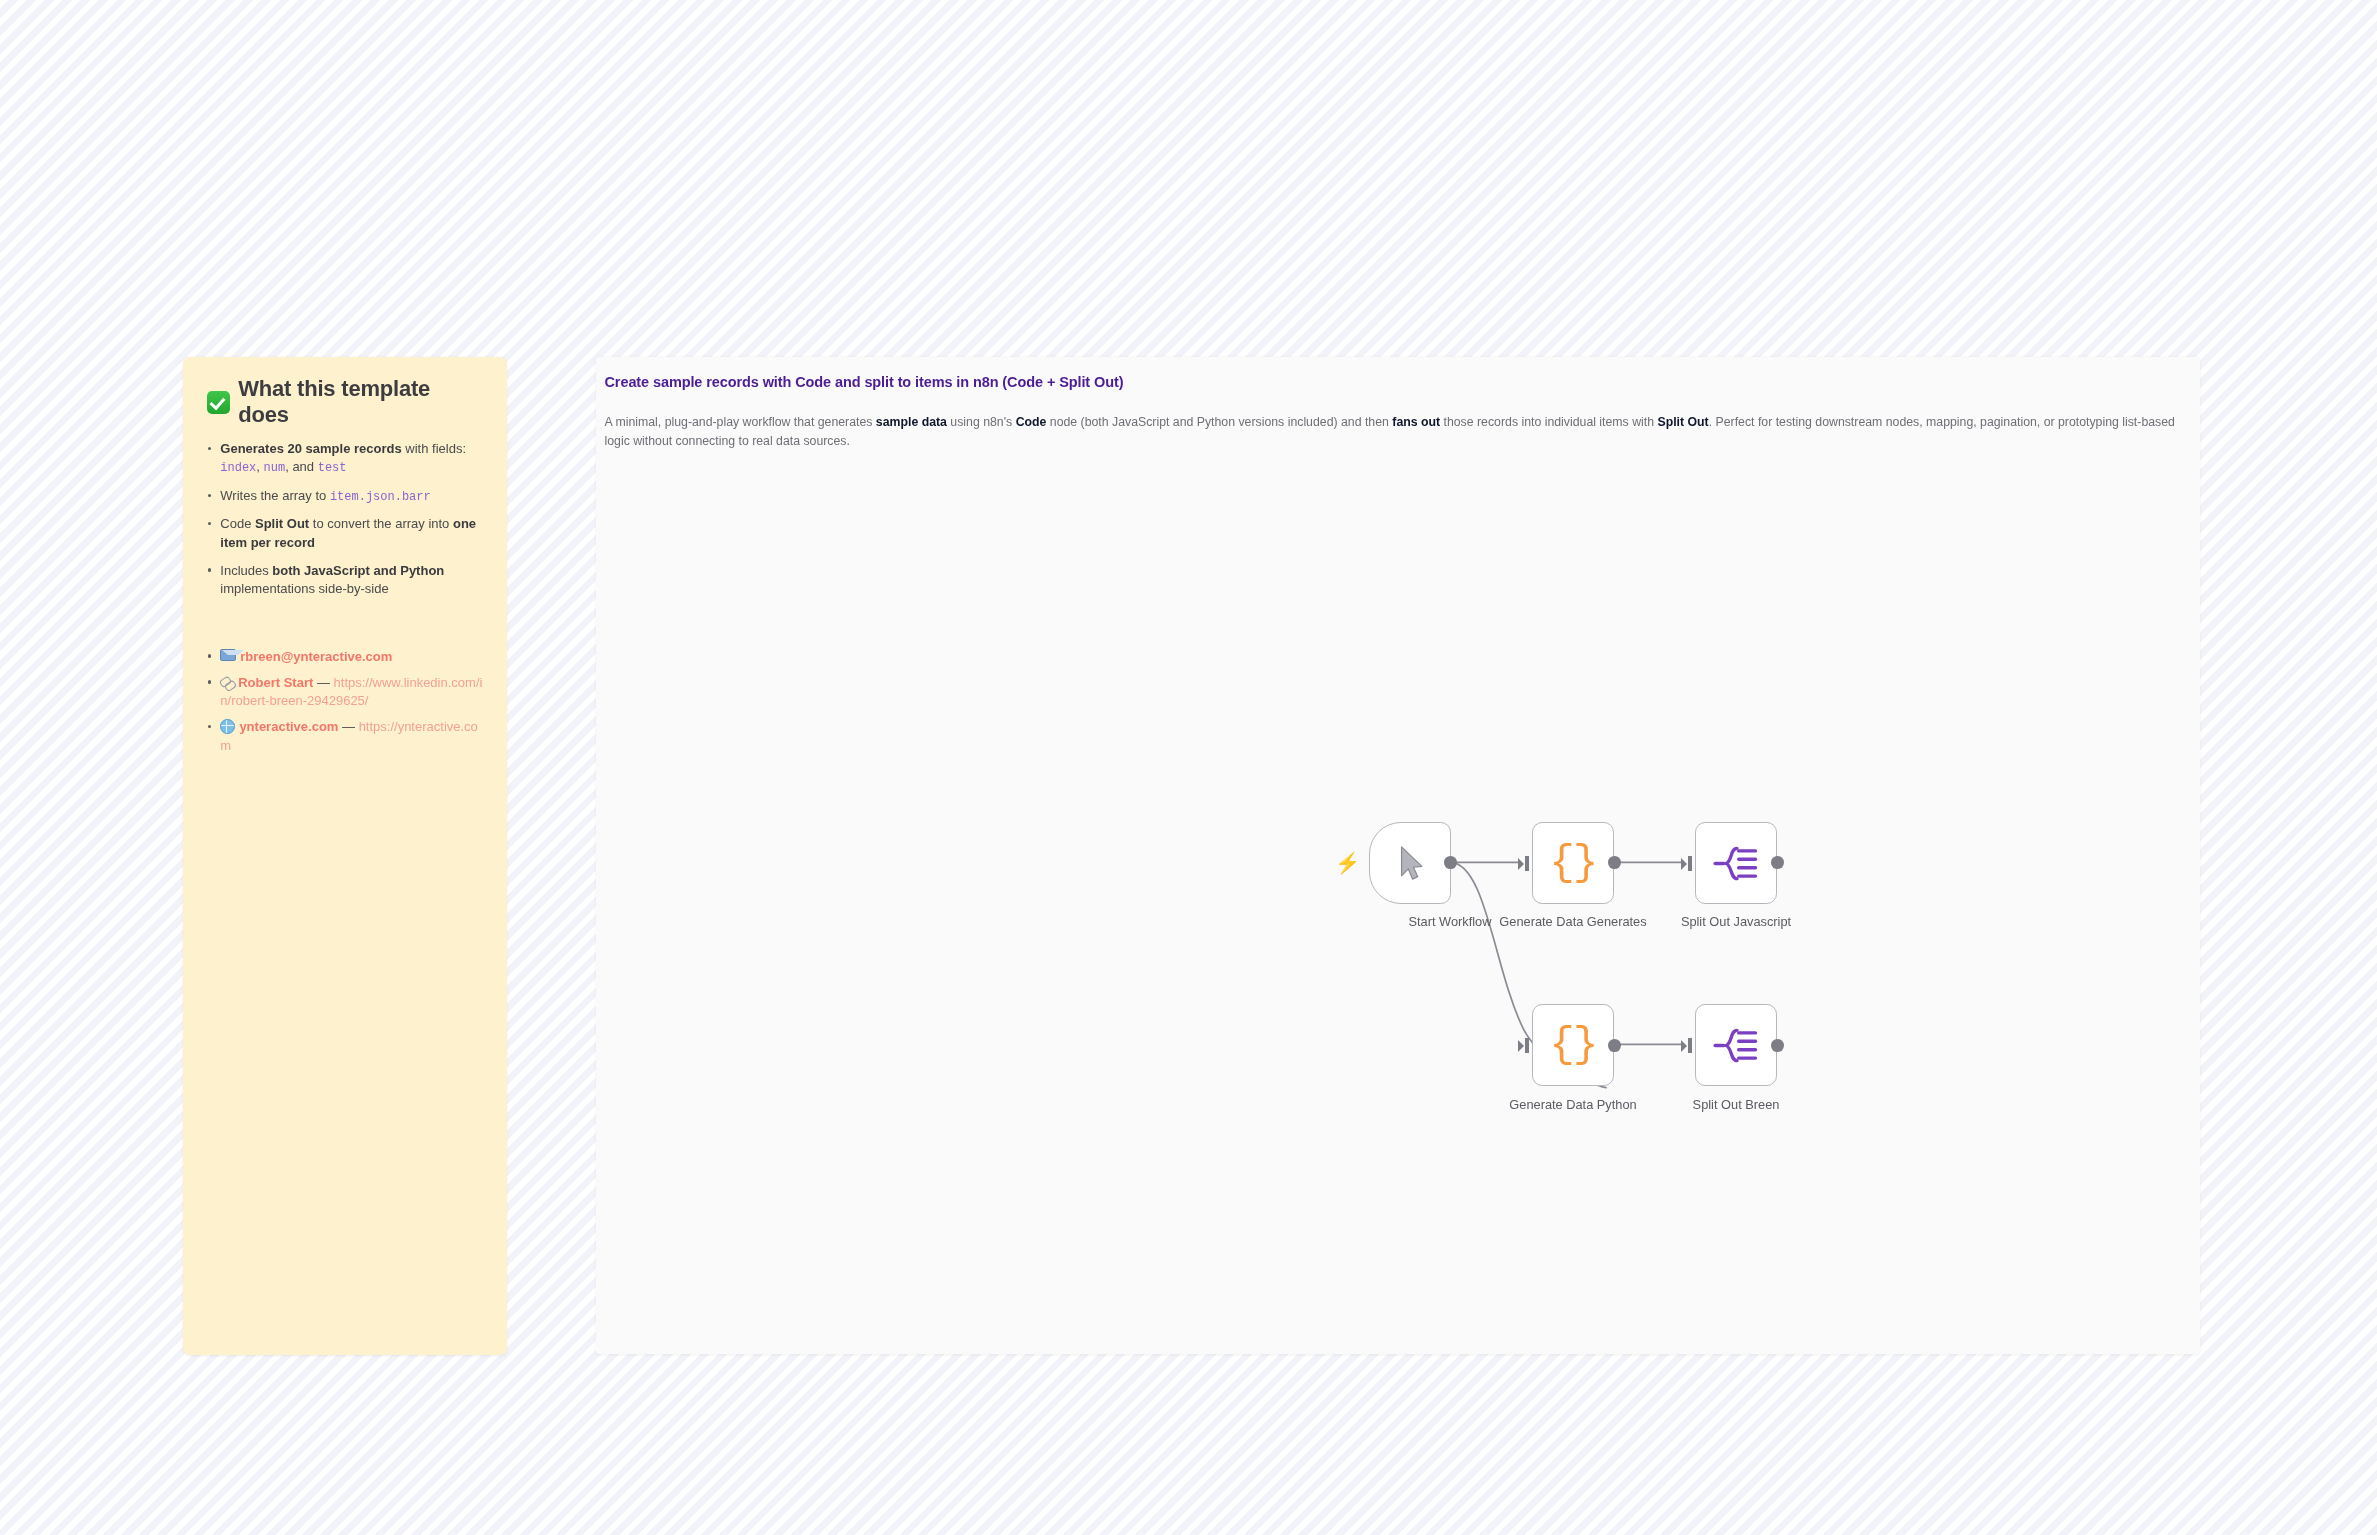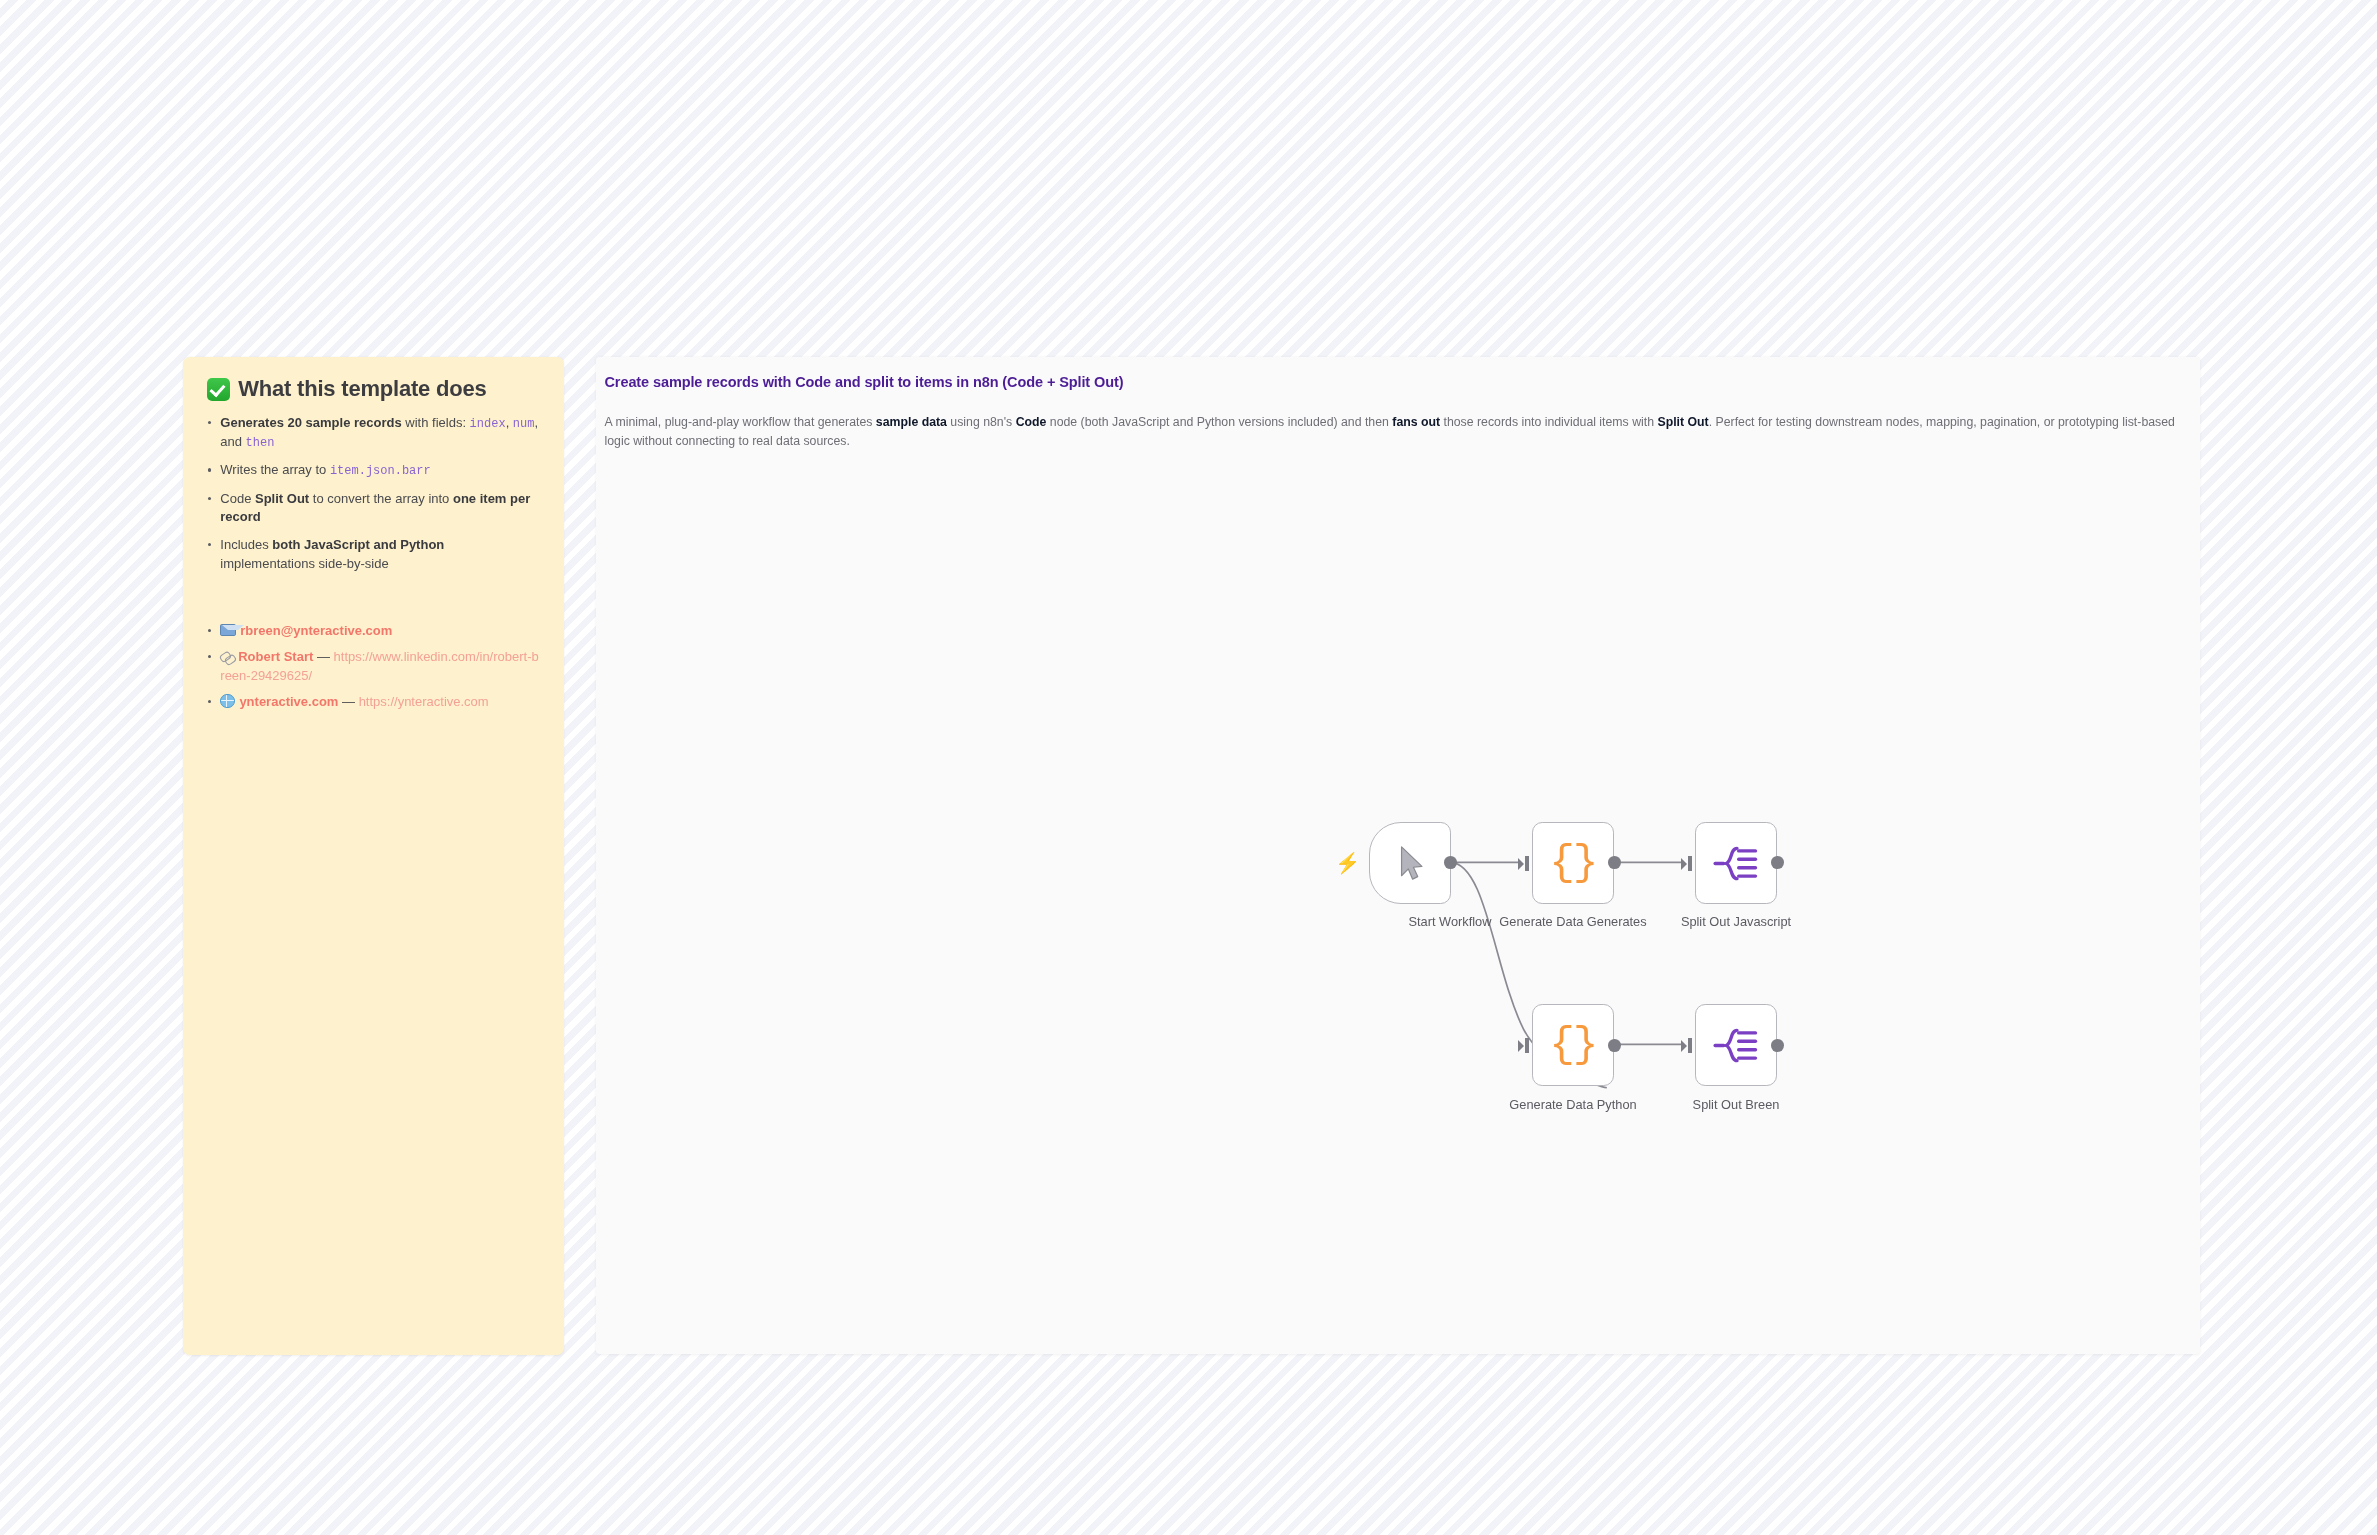--- a/index.html
+++ b/index.html
@@ -20,21 +20,21 @@
       #f2f3f8 12.8px
     );
     position: relative;
   }
 
   
   #sticky-note {
     position: absolute;
     left: 183px;
     top: 357px;
-    width: 381px;
+    width: 324px;
     height: 998px;
     background: #fdf2cd;
     border-radius: 6.8px;
     box-sizing: border-box;
     padding: 19px 22px 0 22px;
     box-shadow: 0 0.9px 2.6px rgba(0,0,0,0.07);
     overflow: hidden;
   }
   .sticky-title-row {
     display: flex;
@@ -301,21 +301,21 @@
 <body>
 
 <div id="sticky-note">
 
   <div class="sticky-title-row">
     <span class="emoji-check"></span>
     <span class="sticky-title-text">What this template does</span>
   </div>
 
   <ul id="sticky-bullets">
-      <li><b>Generates 20 sample records</b><span> with fields: </span><code>index</code><span>, </span><code>num</code><span>, and </span><code>then</code></li>
+      <li><b>Generates 20 sample records</b><span> with fields: </span><code>index</code><span>, </span><code>num</code><span>, and </span><code>test</code></li>
       <li><span>Writes the array to </span><code>item.json.barr</code></li>
       <li><span>Code </span><b>Split Out</b><span> to convert the array into </span><b>one item per record</b></li>
       <li><span>Includes </span><b>both JavaScript and Python</b><span> implementations side-by-side</span></li>
     </ul>
 
   <ul id="sticky-links">
       <li><span class="emoji-mail"></span><a class="link-red">rbreen@ynteractive.com</a></li>
       <li><span class="emoji-link"></span><a class="link-red">Robert Start</a><span style="color: rgb(74, 74, 79);"> — </span><a class="link-red-plain">https://www.linkedin.com/in/robert-breen-29429625/</a></li>
       <li><span class="emoji-globe"></span><a class="link-red">ynteractive.com</a><span style="color: rgb(74, 74, 79);"> — </span><a class="link-red-plain">https://ynteractive.com</a></li>
     </ul>

